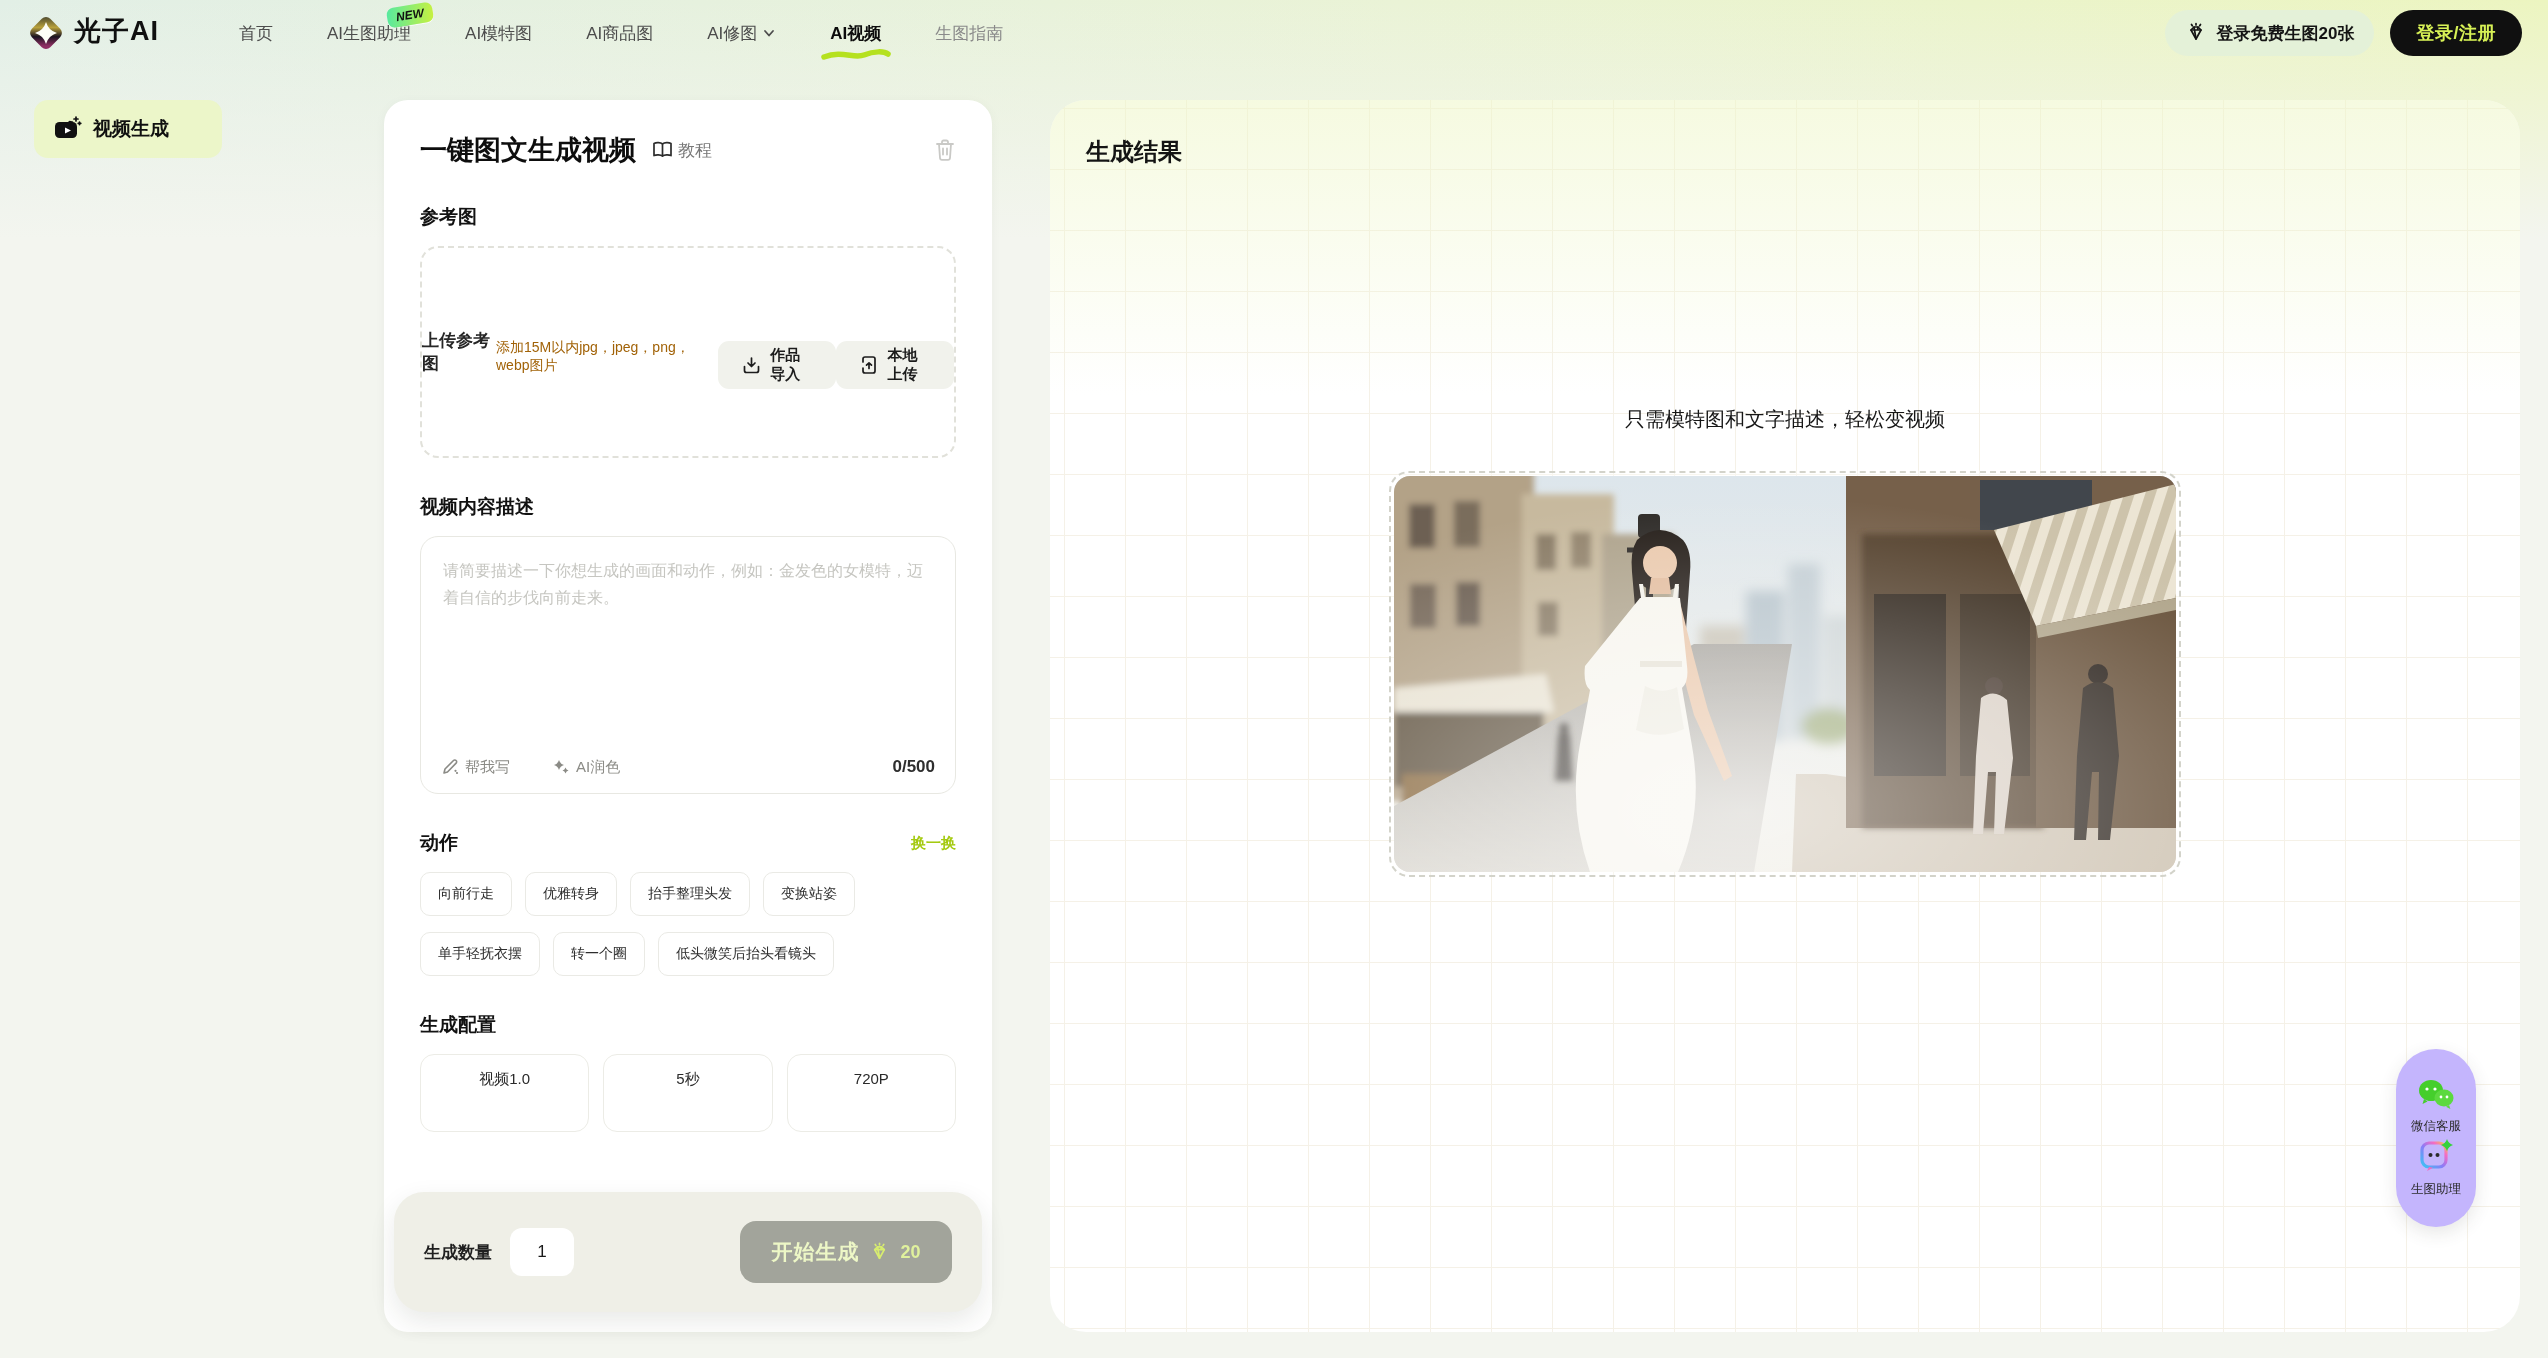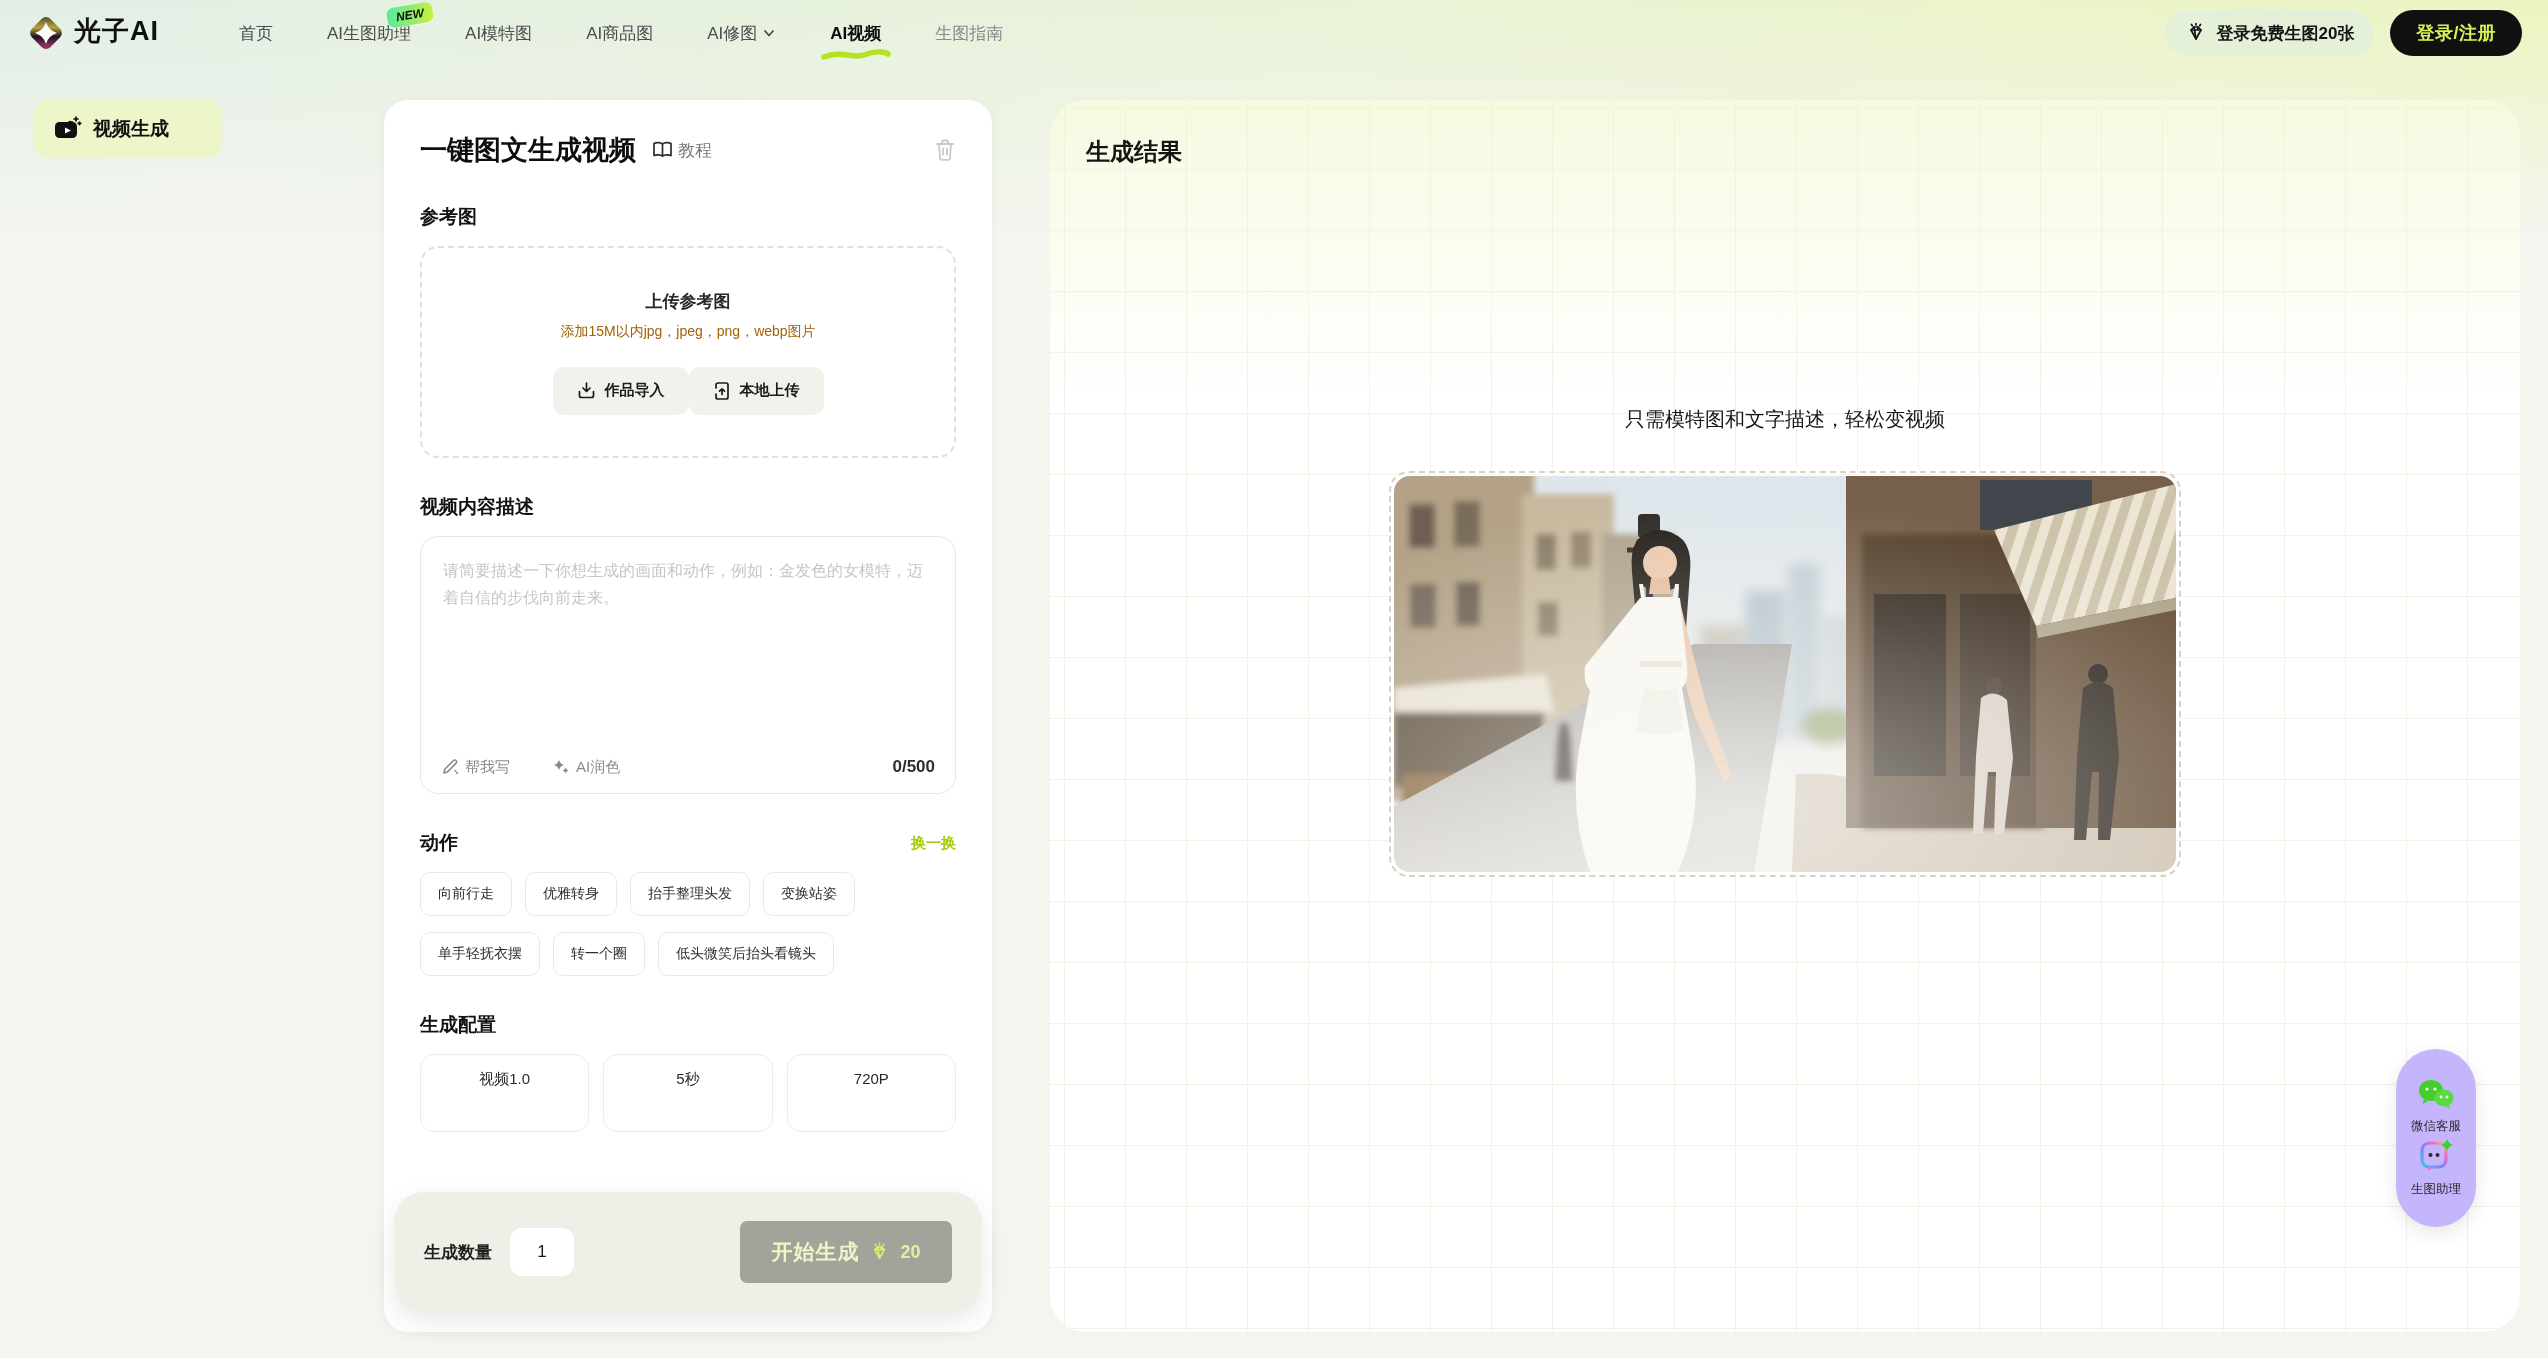--- a/index.html
+++ b/index.html
@@ -31,21 +31,21 @@
     display:flex;align-items:center;gap:11px;padding-left:18px;font-size:19px;font-weight:700;color:#101010;cursor:pointer;z-index:10}
   
   .form-card{position:absolute;left:384px;top:100px;width:608px;height:1232px;background:#fff;border-radius:24px;
     box-shadow:0 2px 12px rgba(40,50,30,.04);padding:32px 36px;z-index:10}
   .title-row{display:flex;align-items:center}
   .form-title{font-size:27px;font-weight:800;color:#0d0d0d}
   .tutorial{display:flex;align-items:center;gap:5px;margin-left:16px;font-size:17px;color:#787878;cursor:pointer}
   .trash{margin-left:auto;cursor:pointer;display:flex}
   .section-label{font-size:19px;font-weight:700;color:#121212}
   .mt{margin-top:36px}
-  .upload-box{margin-top:16px;height:212px;border:2px dashed #e1e1da;border-radius:18px;display:flex;flex-direction:column;
+  .upload-box{margin-top:16px;height:212px;border:2px dashed #e1e1da;border-radius:18px;display:flex;flex-direction:row;
     align-items:center;justify-content:center;cursor:pointer}
   .upload-title{font-size:17px;font-weight:600;color:#262626}
   .upload-hint{font-size:14px;color:#a16207;margin-top:10px}
   .upload-btn-row{display:flex;margin-top:26px}
   .upload-btn{background:#f1f2ec;border-radius:11px;height:48px;display:flex;align-items:center;gap:9px;padding:0 24px;
     font-size:15px;font-weight:600;color:#1c1c1c;cursor:pointer}
   .desc-box{margin-top:16px;height:258px;border:1.5px solid #e8e8e2;border-radius:18px;position:relative;overflow:hidden}
   .desc-box textarea{width:100%;height:190px;border:none;outline:none;resize:none;padding:20px 22px;font-size:16px;line-height:1.7;
     font-family:"Liberation Sans",sans-serif;color:#333;background:transparent}
   .desc-box textarea::placeholder{color:#c6c6c1}
@@ -57,21 +57,21 @@
   .tag-row{display:flex;gap:13px;margin-top:16px}
   .tag{border:1px solid #eaeae5;border-radius:10px;padding:12px 17px;font-size:14px;color:#2e2e2e;background:#fff;cursor:pointer;white-space:nowrap}
   .config-row{display:flex;gap:14px;margin-top:16px}
   .config-opt{flex:1;height:78px;border:1px solid #ececе6;border:1px solid #ececе6;border-radius:14px;text-align:center;
     padding-top:15px;font-size:15px;color:#2a2a2a;cursor:pointer;background:#fff;border:1px solid #ececE6}
   .bottom-bar{position:absolute;left:10px;right:10px;bottom:20px;height:120px;background:#efefe7;border-radius:30px;
     box-shadow:0 10px 26px rgba(40,45,30,.10);display:flex;align-items:center;padding:0 30px;z-index:5}
   .qty-label{font-size:17px;font-weight:600;color:#1f1f1f}
   .qty-input{width:64px;height:48px;background:#fff;border:none;border-radius:12px;margin-left:18px;text-align:center;
     font-size:17px;color:#1a1a1a;outline:none;font-family:"Liberation Sans",sans-serif}
-  .btn-generate{margin-left:auto;width:212px;height:62px;background:#a2a49b;border-radius:7px;display:flex;align-items:center;
+  .btn-generate{margin-left:auto;width:212px;height:62px;background:#a2a49b;border-radius:16px;display:flex;align-items:center;
     justify-content:center;gap:10px;cursor:pointer}
   .btn-generate .g-label{font-size:21px;font-weight:800;color:#edf7c6;letter-spacing:1px}
   .btn-generate .g-cost{font-size:18px;font-weight:700;color:#e0f19d}
   
   .result-card{position:absolute;left:1050px;top:100px;width:1470px;height:1232px;background:#fff;border-radius:36px;overflow:hidden;
     background-image:linear-gradient(#f5f1e7 1px,transparent 1px),linear-gradient(90deg,#f5f1e7 1px,transparent 1px);
     background-size:61px 61px;background-position:14px 8px}
   .result-tint{position:absolute;inset:0;background:linear-gradient(180deg,rgba(238,246,199,.55) 0%,rgba(255,255,255,0) 24%);pointer-events:none}
   .result-title{position:relative;font-size:24px;font-weight:800;color:#141414;padding:36px 0 0 36px}
   .result-center{position:relative;margin-top:238px;display:flex;flex-direction:column;align-items:center}

